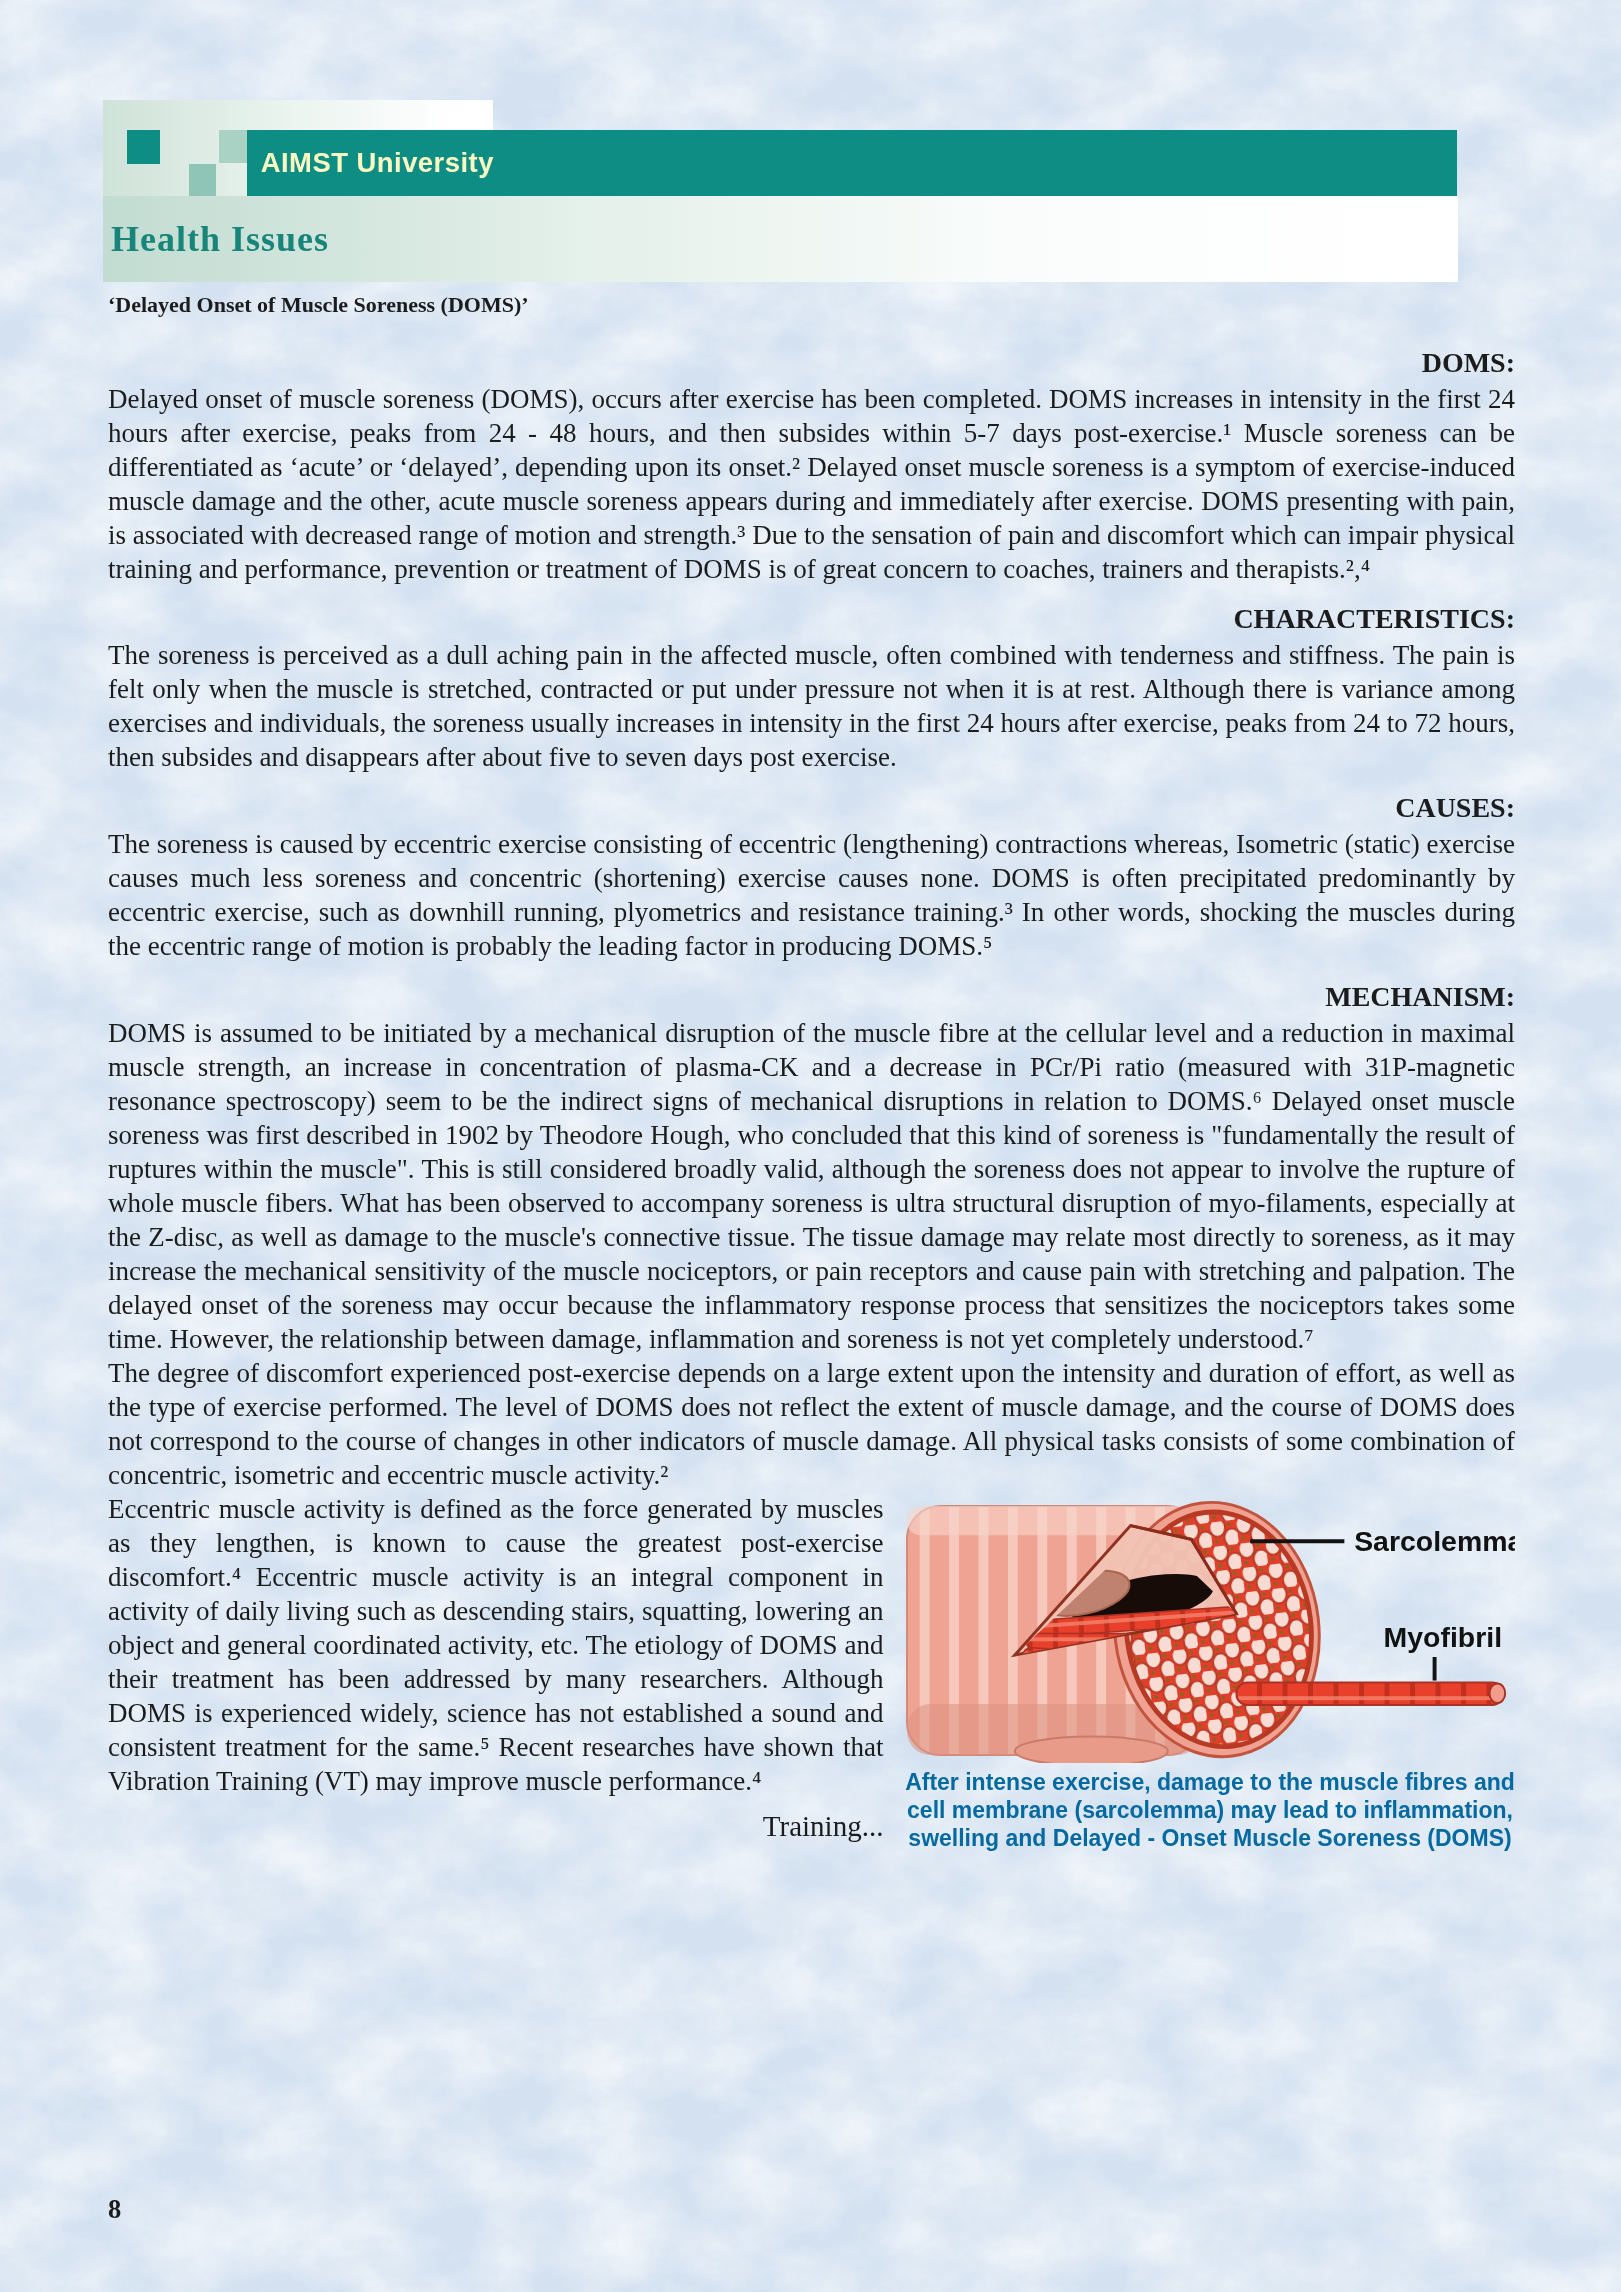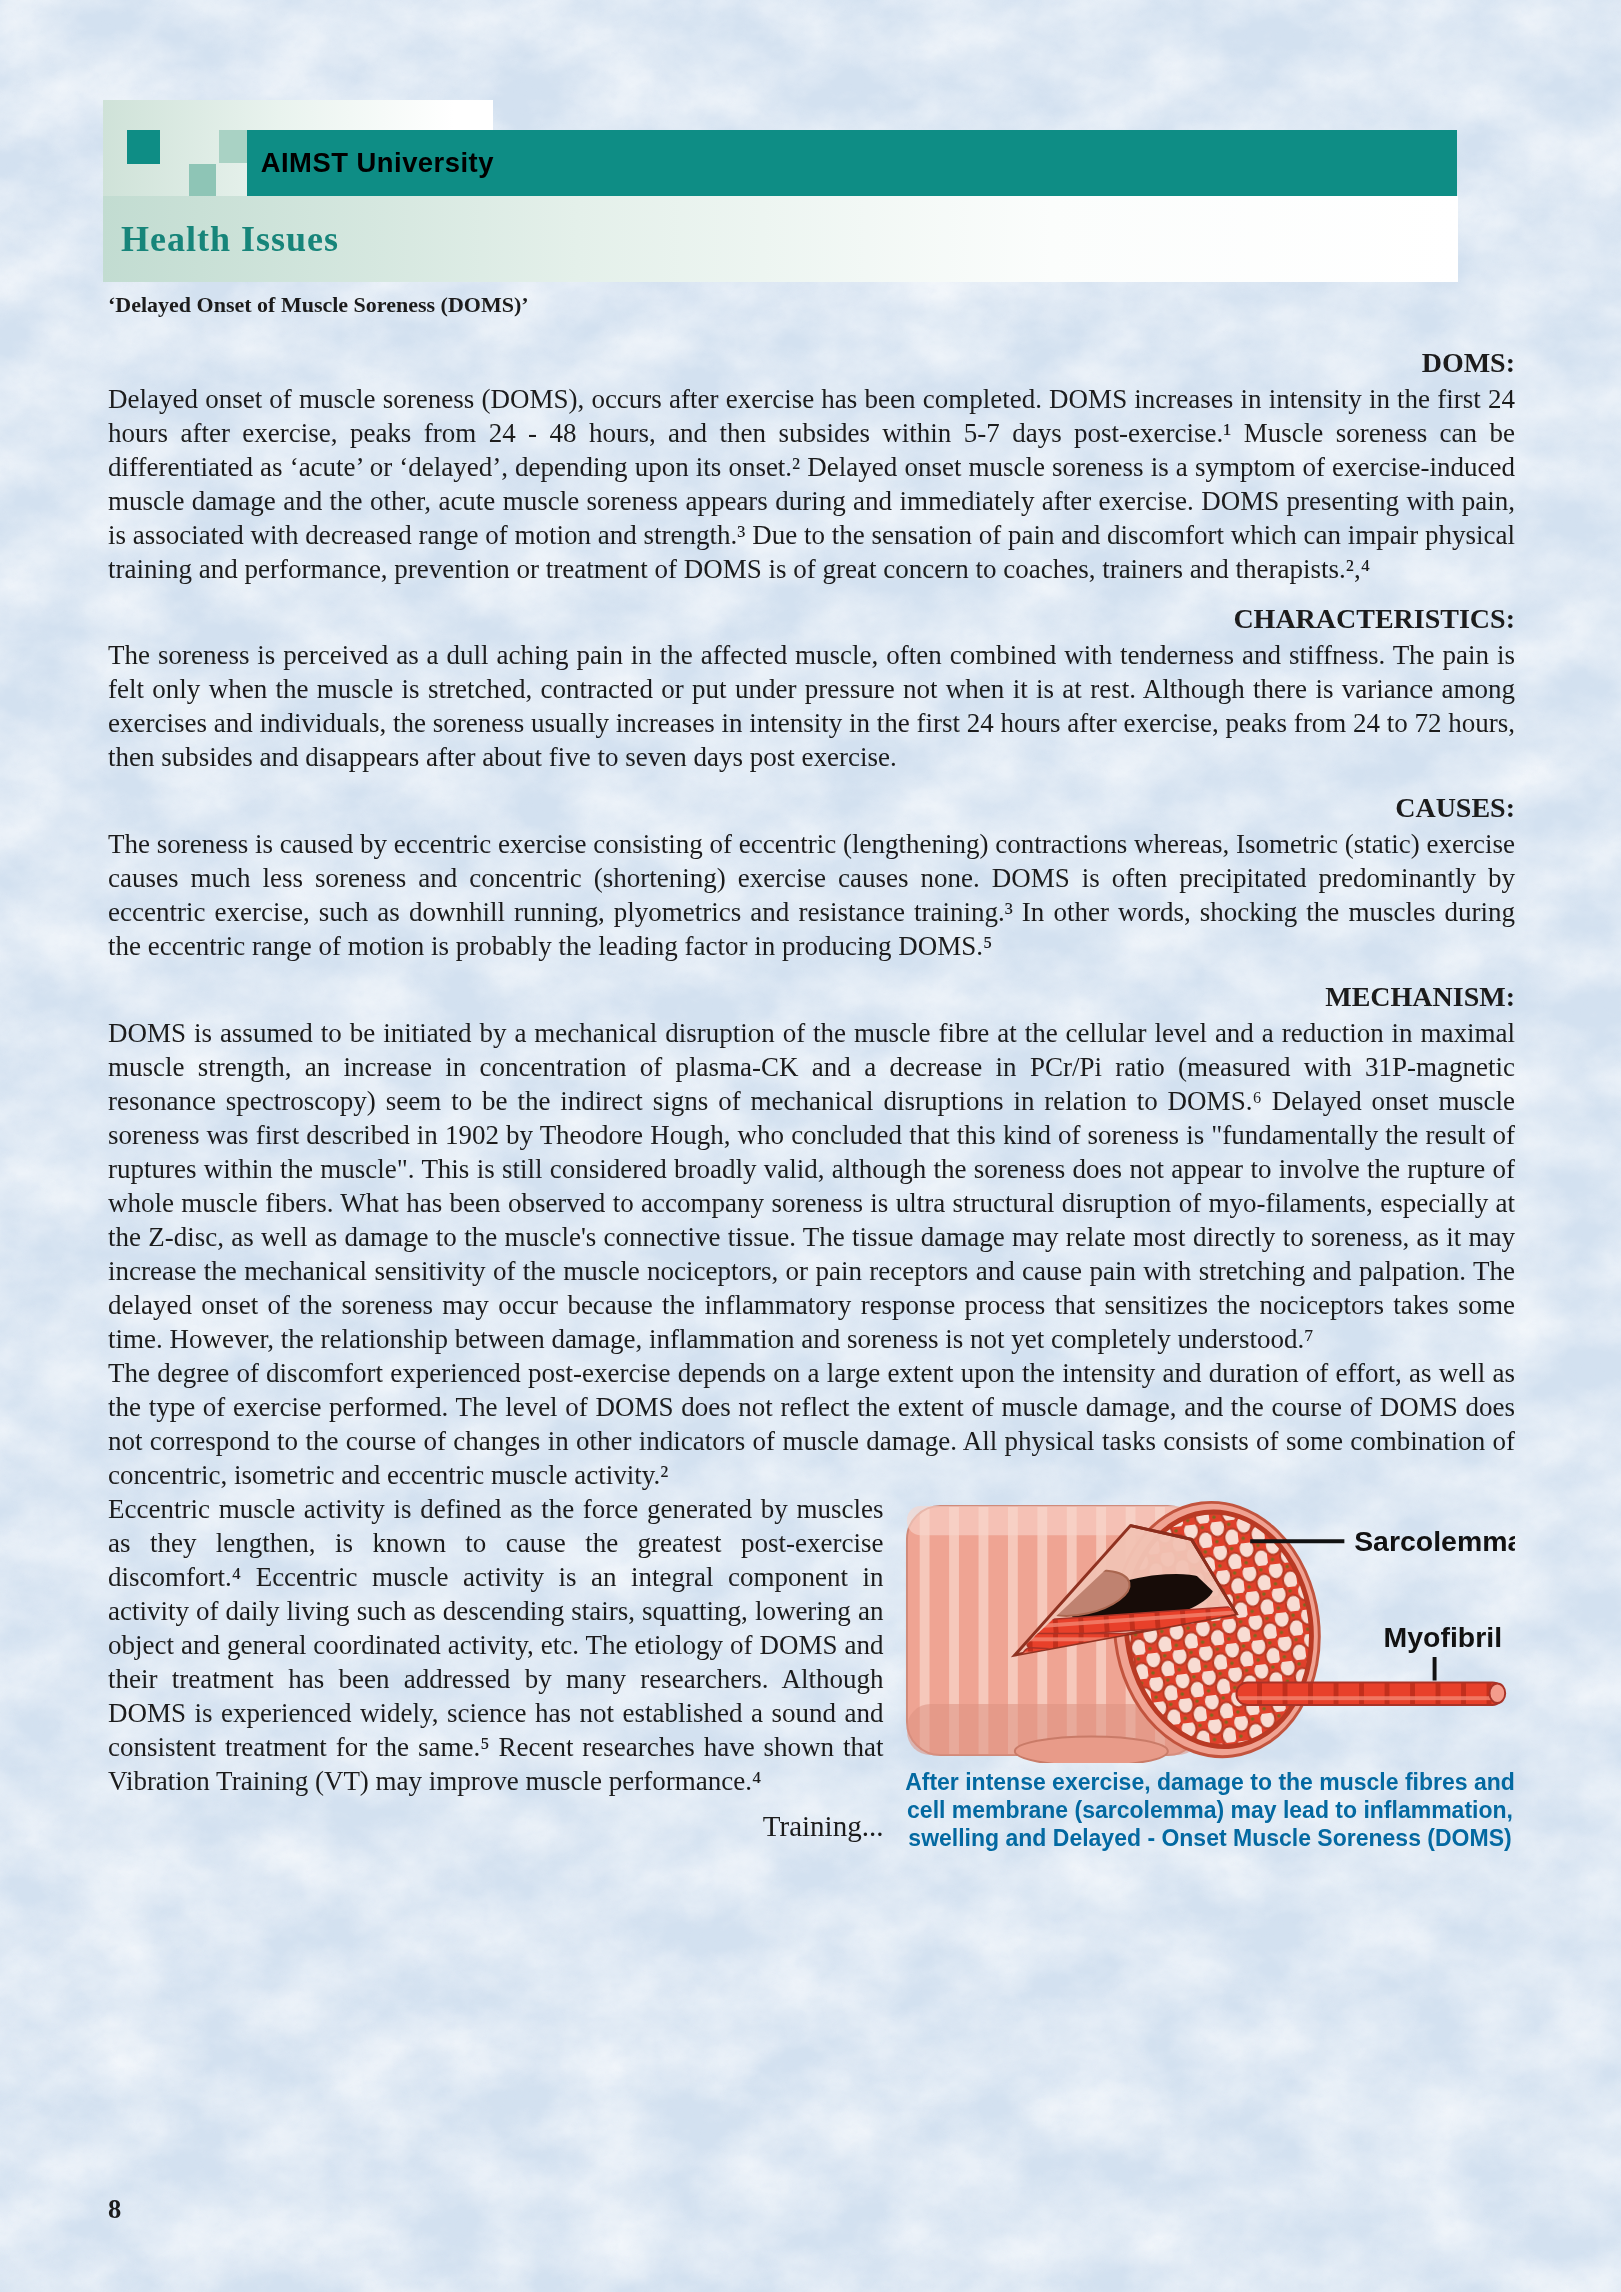--- a/index.html
+++ b/index.html
@@ -10,31 +10,31 @@
     color:#1c1c1c;
   }
   .bg-texture{position:absolute;left:0;top:0;width:1621px;height:2293px;z-index:0;}
   .page{position:absolute;inset:0;z-index:1;}
 
   
   .sage-block{position:absolute;left:103px;top:100px;width:390px;height:96px;
     background:linear-gradient(90deg,#cfe2d8 0%,#e9f3ee 45%,#ffffff 90%);}
   .banner{position:absolute;left:247px;top:130px;width:1210px;height:66px;
     background:#0e8d85;display:flex;align-items:center;}
-  .banner .uni{color:#000000;font-family:"Liberation Sans",sans-serif;
+  .banner .uni{color:#fef9c3;font-family:"Liberation Sans",sans-serif;
     font-weight:bold;font-size:27.4px;letter-spacing:0.5px;margin-left:13.7px;}
   .sq{position:absolute;}
   .sq1{left:127px;top:130px;width:33px;height:34px;background:#0e8d85;}
   .sq2{left:189px;top:164px;width:26.5px;height:32px;background:#8ec5b6;}
   .sq3{left:219px;top:130px;width:28px;height:33px;background:#a9d2c4;}
   .substrip{position:absolute;left:103px;top:196px;width:1355px;height:86px;
     background:linear-gradient(90deg,#c2dcd1 0%,#e4f0ea 35%,#fbfdfc 70%,#ffffff 100%);
     display:flex;align-items:center;}
   .substrip .section-title{color:#17857a;font-size:36px;letter-spacing:1px;
-    margin-left:18px;font-weight:600;}
+    margin-left:8px;font-weight:600;}
 
   
   .content{position:absolute;left:108px;top:286px;width:1407px;
     font-size:27px;line-height:34px;text-align:justify;}
   .content h1{font-size:22px;line-height:37px;text-align:left;
     font-weight:bold;margin:0 0 21.6px 0;}
   .content h2{font-size:28px;line-height:35px;font-weight:bold;
     margin:15.7px 0 2px 0;text-align:right;}
   .content p{margin:0;}
   .wrapblock{overflow:visible;}

